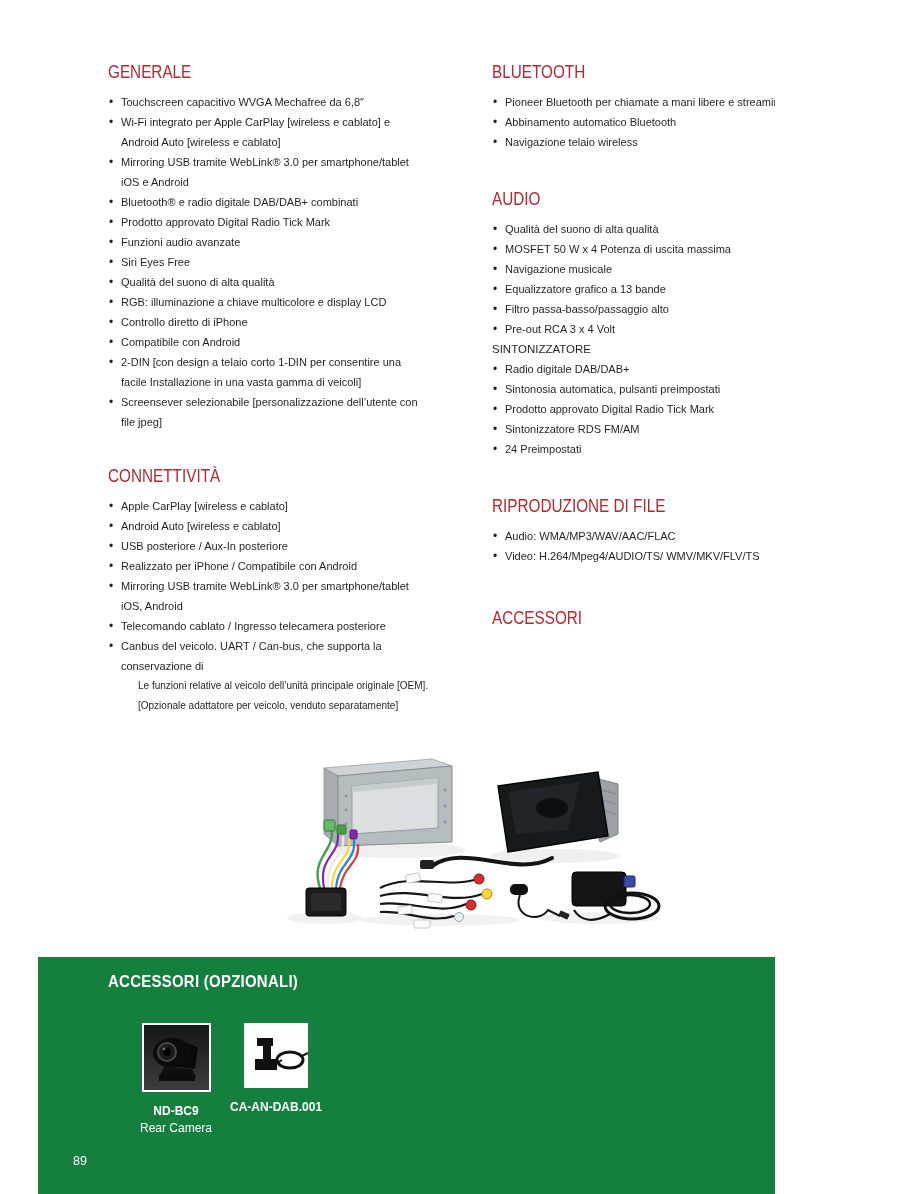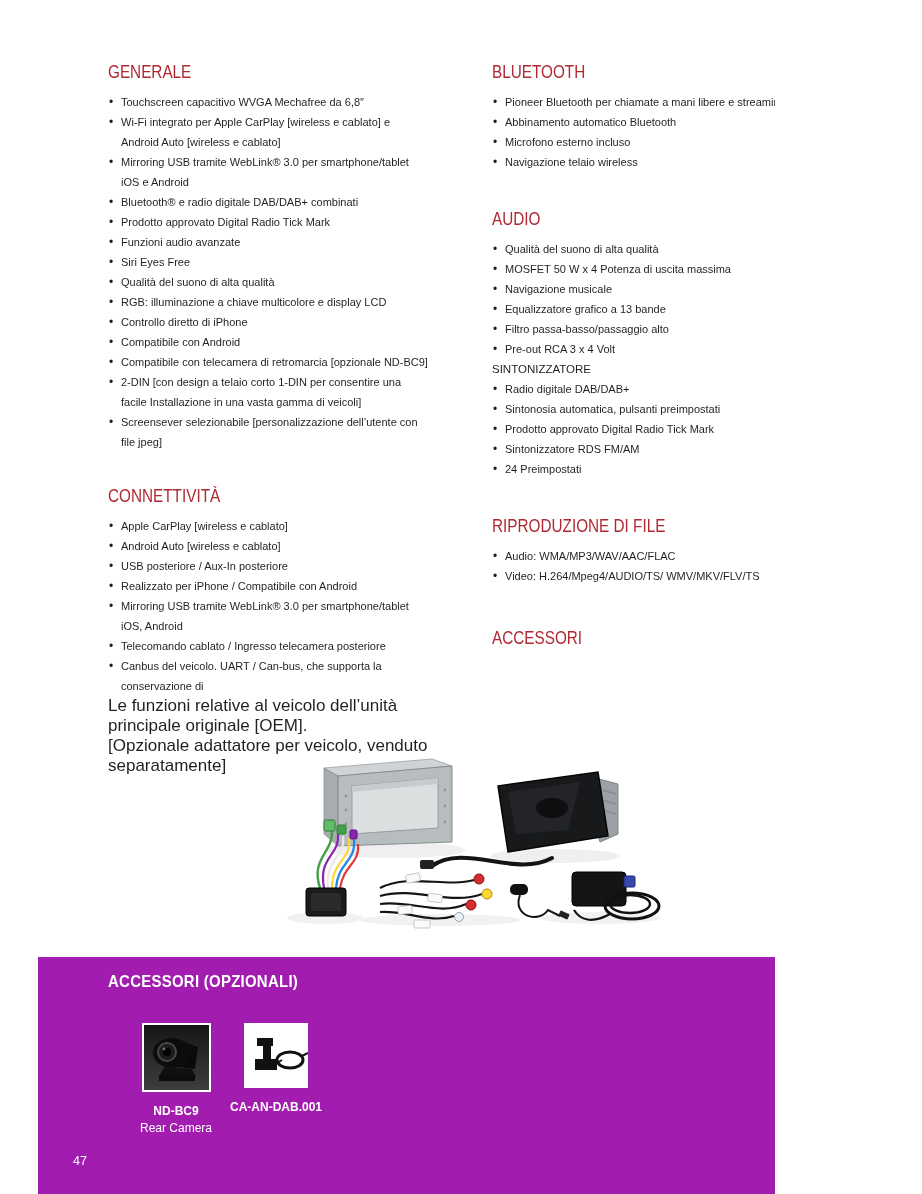--- a/index.html
+++ b/index.html
@@ -12,26 +12,26 @@
   .col-right{left:492px;width:404px;}
   .section-title{
     color:#b02832;font-size:18px;line-height:20px;font-weight:400;
     transform:scaleX(0.85);transform-origin:left center;white-space:nowrap;
   }
   .spec-list{list-style:none;margin:10px 0 0 0;padding:0;font-size:11px;line-height:20px;}
   .spec-list.mt0{margin-top:0;}
   .spec-list li{position:relative;padding-left:13px;white-space:pre-line;}
   .spec-list li::before{content:"\2022";position:absolute;left:1px;top:0;font-size:12px;}
   .subheading{font-size:11.5px;line-height:20px;}
-  .footnotes{font-size:17px;line-height:20px;}
+  .footnotes{font-size:10px;line-height:20px;margin-left:30px;}
   .footnotes div{white-space:pre-line;}
   .mt34{margin-top:34px;} .mt37{margin-top:37px;} .mt42{margin-top:42px;}
   .hero{position:absolute;left:280px;top:738px;width:400px;height:200px;}
   .band{
-    position:absolute;left:38px;top:957px;width:884px;height:237px;background:#a21caf;color:#ffffff;text-decoration:underline;
+    position:absolute;left:38px;top:957px;width:884px;height:237px;background:#15803d;color:#ffffff;text-decoration:underline;
   }
   .band-title{
     position:absolute;left:70px;top:15px;font-size:17px;font-weight:bold;letter-spacing:.3px;
     transform:scaleX(0.88);transform-origin:left center;white-space:nowrap;
   }
   .product{position:absolute;text-align:center;}
   .product-1{left:58px;top:66px;width:160px;}
   .product-2{left:158px;top:66px;width:160px;}
   .thumb{margin:0 auto;display:block;}
   .thumb-camera{width:65px;height:65px;border:2px solid #ffffff;}
@@ -54,21 +54,20 @@
         <li>Mirroring USB tramite WebLink® 3.0 per smartphone/tablet
 iOS e Android</li>
         <li>Bluetooth® e radio digitale DAB/DAB+ combinati</li>
         <li>Prodotto approvato Digital Radio Tick Mark</li>
         <li>Funzioni audio avanzate</li>
         <li>Siri Eyes Free</li>
         <li>Qualità del suono di alta qualità</li>
         <li>RGB: illuminazione a chiave multicolore e display LCD</li>
         <li>Controllo diretto di iPhone</li>
         <li>Compatibile con Android</li>
-        <li>Compatibile con telecamera di retromarcia [opzionale ND-BC9]</li>
         <li>2-DIN [con design a telaio corto 1-DIN per consentire una
 facile Installazione in una vasta gamma di veicoli]</li>
         <li>Screensever selezionabile [personalizzazione dell’utente con
 file jpeg]</li>
       </ul>
 
     <div class="section-title mt34">CONNETTIVITÀ</div>
     <ul class="spec-list">
         <li>Apple CarPlay [wireless e cablato]</li>
         <li>Android Auto [wireless e cablato]</li>
@@ -84,21 +83,20 @@
         <div>Le funzioni relative al veicolo dell’unità principale originale [OEM].</div>
         <div>[Opzionale adattatore per veicolo, venduto separatamente]</div>
       </div>
   </div>
 
   <div class="col col-right">
     <div class="section-title">BLUETOOTH</div>
     <ul class="spec-list">
         <li>Pioneer Bluetooth per chiamate a mani libere e streaming audio</li>
         <li>Abbinamento automatico Bluetooth</li>
-        <li>Microfono esterno incluso</li>
         <li>Navigazione telaio wireless</li>
       </ul>
 
     <div class="section-title mt37">AUDIO</div>
     <ul class="spec-list">
         <li>Qualità del suono di alta qualità</li>
         <li>MOSFET 50 W x 4 Potenza di uscita massima</li>
         <li>Navigazione musicale</li>
         <li>Equalizzatore grafico a 13 bande</li>
         <li>Filtro passa-basso/passaggio alto</li>
@@ -233,16 +231,16 @@
         <rect x="13" y="15" width="16" height="8" fill="#111111"></rect>
         <rect x="19" y="15" width="8" height="25" fill="#111111"></rect>
         <rect x="11" y="36" width="22" height="11" fill="#111111"></rect>
         <line x1="33" y1="40" x2="38" y2="37" stroke="#111111" stroke-width="2"></line>
         <ellipse cx="46" cy="37" rx="13" ry="8" fill="none" stroke="#111111" stroke-width="3"></ellipse>
         <line x1="58" y1="33" x2="64" y2="30" stroke="#111111" stroke-width="2"></line>
       </svg>
       <div class="product-model">CA-AN-DAB.001</div>
     </div>
 
-    <div class="page-number">47</div>
+    <div class="page-number">89</div>
   </div>
 
 </div>
 
 </body></html>

